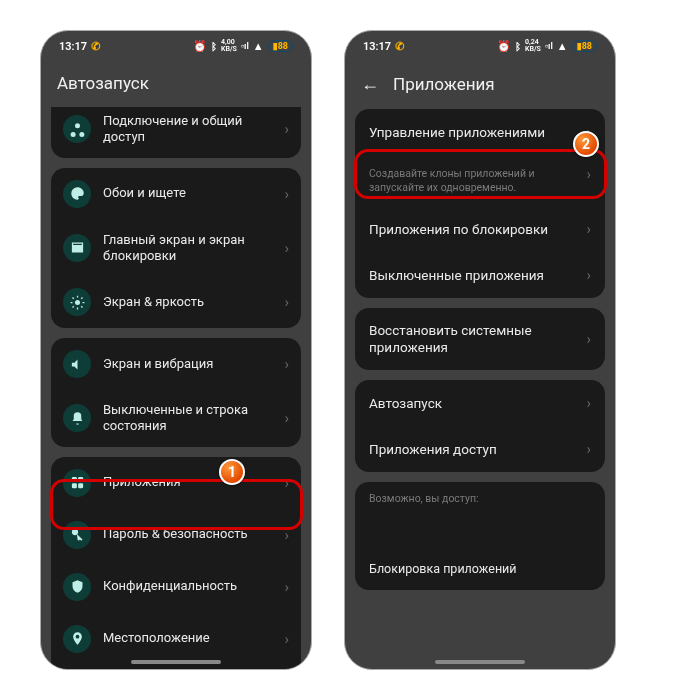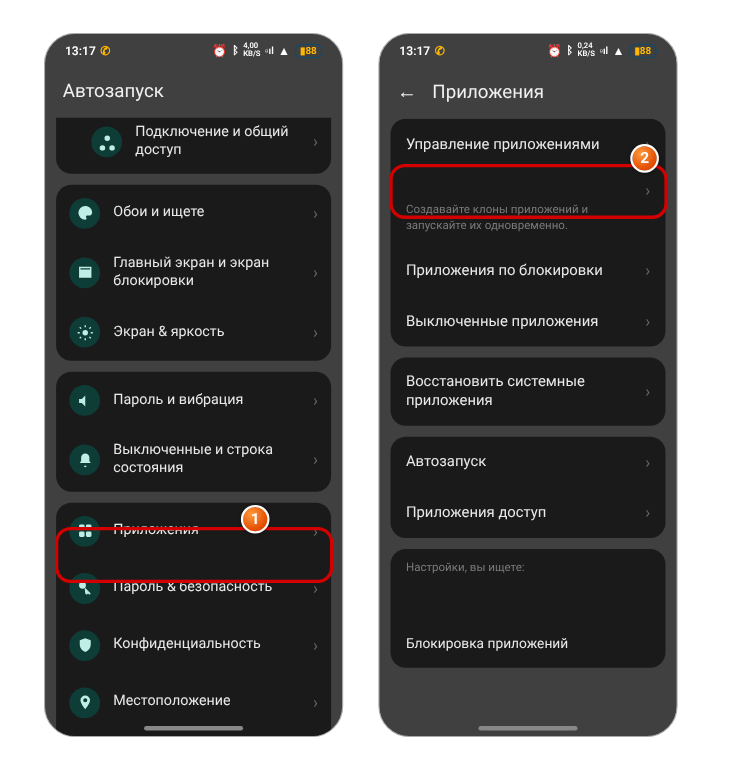--- a/index.html
+++ b/index.html
@@ -102,21 +102,21 @@
     font-size: 15px;
     flex-shrink: 0;
   }
   
   .row.noicon { padding: 14px 14px; }
   .row.noicon .label { font-size: 13.5px; }
   .subtext {
     font-size: 10.5px;
     color: #7a7a7a;
     line-height: 1.3;
-    margin-top: 20px;
+    margin-top: 2px;
   }
   .hint-text {
     font-size: 10.5px;
     color: #7a7a7a;
     padding: 10px 14px 6px;
   }
   .hint-item {
     font-size: 12.5px;
     color: #eaeaea;
     padding: 6px 14px 14px;
@@ -149,21 +149,21 @@
     position: absolute;
     bottom: 5px;
     left: 50%;
     transform: translateX(-50%);
     width: 90px;
     height: 4px;
     border-radius: 3px;
     background: #888;
   }
   
-  .card.trunc-top { border-top-left-radius: 0; border-top-right-radius: 0; margin-top: -6px; padding-left: 20px; }
+  .card.trunc-top { border-top-left-radius: 0; border-top-right-radius: 0; margin-top: -6px; }
 </style>
 </head>
 <body>
 
 <div class="canvas">
 
   <div class="phone">
     <div class="status-bar">
       <div class="status-left">
         <span>13:17</span>
@@ -230,21 +230,21 @@
         </div>
       </div>
 
       <div class="card">
         <div class="row">
           <span class="icon-wrap">
               <svg viewBox="0 0 24 24">
                 <path d="M3 9v6h4l5 5V4L7 9H3z"></path>
               </svg>
             </span>
-          <span class="label">Пароль и вибрация</span>
+          <span class="label">Экран и вибрация</span>
           <span class="chev">›</span>
         </div>
         <div class="row">
           <span class="icon-wrap">
               <svg viewBox="0 0 24 24">
                 <path d="M12 2a6 6 0 0 0-6 6v5l-2 3h16l-2-3V8a6 6 0 0 0-6-6zm0 20a2 2 0 0 0 2-2h-4a2 2 0 0 0 2 2z"></path>
               </svg>
             </span>
           <span class="label">Выключенные и строка состояния</span>
           <span class="chev">›</span>
@@ -367,21 +367,21 @@
           <span class="label">Автозапуск</span>
           <span class="chev">›</span>
         </div>
         <div class="row noicon">
           <span class="label">Приложения доступ</span>
           <span class="chev">›</span>
         </div>
       </div>
 
       <div class="card">
-        <div class="hint-text">Настройки, вы ищете:</div>
+        <div class="hint-text">Возможно, вы доступ:</div>
         <div class="hint-item">Блокировка приложений</div>
       </div>
     </div>
     <div class="home-ind"></div>
 
     <div class="highlight" style="left:9px; top:118px; width:253px; height:50px;"></div>
     <div class="badge" style="left:228px; top:100px;">
         <span>2</span>
       </div>
   </div>

